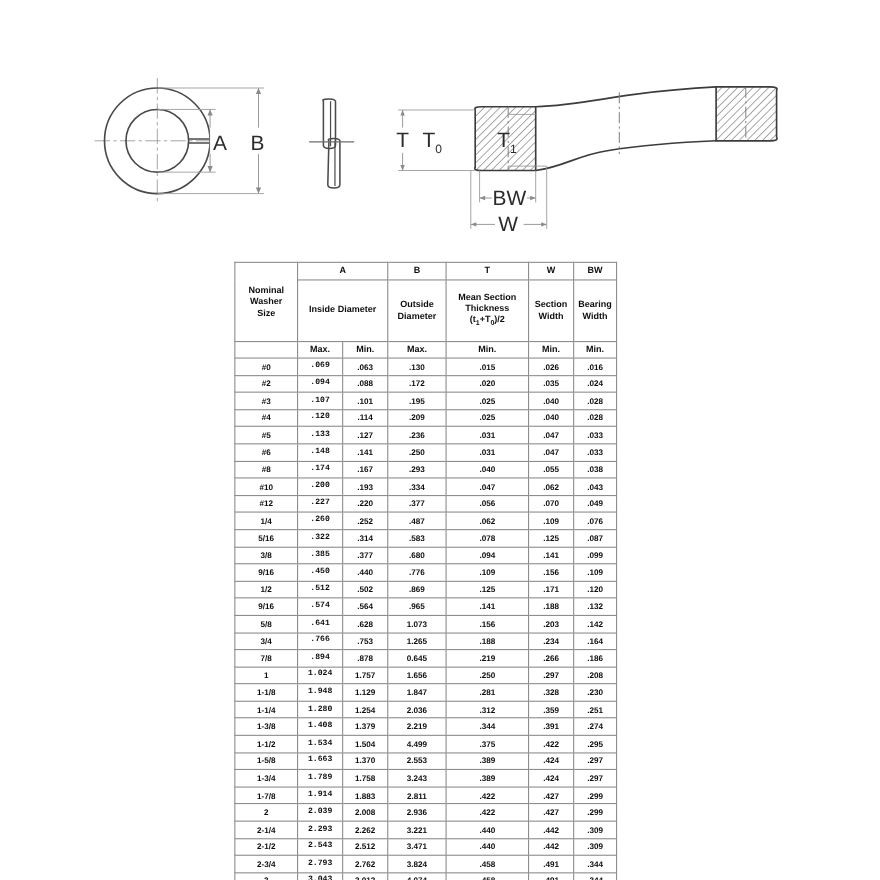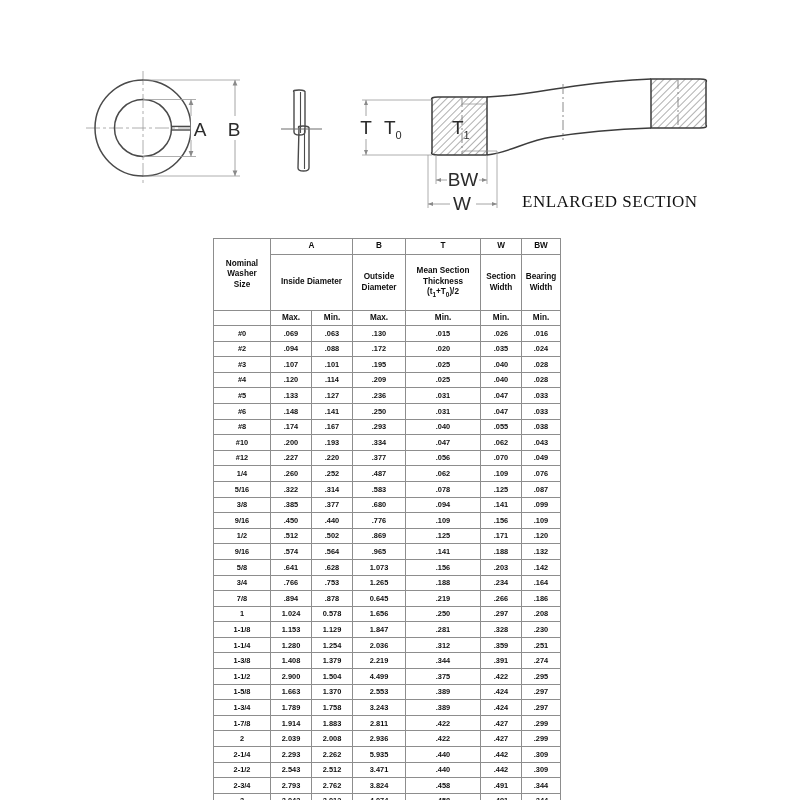--- a/index.html
+++ b/index.html
@@ -86,21 +86,21 @@
   }
   th.nominal-head {
     font-size: 7.6px;
     line-height: 1.35;
   }
   table#spec-table tbody td {
     height: 14.6px;
   }
   .sub { font-size: 0.78em; vertical-align: sub; }
   .col-size   { width: 56px; }
-  .col-amax   { width: 44px; }
+  .col-amax   { width: 44px; font-family: Liberation Mono, monospace; }
   .col-amin   { width: 44px; margin-top: 24px; }
   .col-b      { width: 52px; }
   .col-t      { width: 74px; }
   .col-w      { width: 40px; }
   .col-bw     { width: 38px; }
 </style>
 </head>
 <body>
 
 <div id="drawing-area">
@@ -196,21 +196,20 @@
       <line x1="428" y1="155" x2="428" y2="208" stroke="#9a9a9a" stroke-width="0.8"></line>
       <line x1="497" y1="151" x2="497" y2="208" stroke="#9a9a9a" stroke-width="0.8"></line>
       <line x1="428" y1="204" x2="497" y2="204" stroke="#9a9a9a" stroke-width="0.9"></line>
       <polygon points="428,204 433,202 433,206" fill="#8a8a8a"></polygon>
       <polygon points="497,204 492,202 492,206" fill="#8a8a8a"></polygon>
       <rect x="450" y="193" width="26" height="22" fill="#ffffff"></rect>
       <text class="dim-label" x="462" y="210" text-anchor="middle">W</text>
     </g>
   </svg>
 
-  <div id="enlarged-section-caption">ENLARGED SECTION</div>
 </div>
 
 <div id="spec-table-wrap">
   <table id="spec-table">
     <thead>
       <tr>
         <th class="col-size nominal-head" rowspan="2">
           <div>Nominal</div>
           <div>Washer</div>
           <div>Size</div>
@@ -410,29 +409,29 @@
           <td class="col-amax">.894</td>
           <td class="col-amin">.878</td>
           <td class="col-b">0.645</td>
           <td class="col-t">.219</td>
           <td class="col-w">.266</td>
           <td class="col-bw">.186</td>
         </tr>
         <tr>
           <td class="col-size">1</td>
           <td class="col-amax">1.024</td>
-          <td class="col-amin">0.578</td>
+          <td class="col-amin">1.757</td>
           <td class="col-b">1.656</td>
           <td class="col-t">.250</td>
           <td class="col-w">.297</td>
           <td class="col-bw">.208</td>
         </tr>
         <tr>
           <td class="col-size">1-1/8</td>
-          <td class="col-amax">1.153</td>
+          <td class="col-amax">1.948</td>
           <td class="col-amin">1.129</td>
           <td class="col-b">1.847</td>
           <td class="col-t">.281</td>
           <td class="col-w">.328</td>
           <td class="col-bw">.230</td>
         </tr>
         <tr>
           <td class="col-size">1-1/4</td>
           <td class="col-amax">1.280</td>
           <td class="col-amin">1.254</td>
@@ -445,21 +444,21 @@
           <td class="col-size">1-3/8</td>
           <td class="col-amax">1.408</td>
           <td class="col-amin">1.379</td>
           <td class="col-b">2.219</td>
           <td class="col-t">.344</td>
           <td class="col-w">.391</td>
           <td class="col-bw">.274</td>
         </tr>
         <tr>
           <td class="col-size">1-1/2</td>
-          <td class="col-amax">2.900</td>
+          <td class="col-amax">1.534</td>
           <td class="col-amin">1.504</td>
           <td class="col-b">4.499</td>
           <td class="col-t">.375</td>
           <td class="col-w">.422</td>
           <td class="col-bw">.295</td>
         </tr>
         <tr>
           <td class="col-size">1-5/8</td>
           <td class="col-amax">1.663</td>
           <td class="col-amin">1.370</td>
@@ -492,21 +491,21 @@
           <td class="col-amin">2.008</td>
           <td class="col-b">2.936</td>
           <td class="col-t">.422</td>
           <td class="col-w">.427</td>
           <td class="col-bw">.299</td>
         </tr>
         <tr>
           <td class="col-size">2-1/4</td>
           <td class="col-amax">2.293</td>
           <td class="col-amin">2.262</td>
-          <td class="col-b">5.935</td>
+          <td class="col-b">3.221</td>
           <td class="col-t">.440</td>
           <td class="col-w">.442</td>
           <td class="col-bw">.309</td>
         </tr>
         <tr>
           <td class="col-size">2-1/2</td>
           <td class="col-amax">2.543</td>
           <td class="col-amin">2.512</td>
           <td class="col-b">3.471</td>
           <td class="col-t">.440</td>

